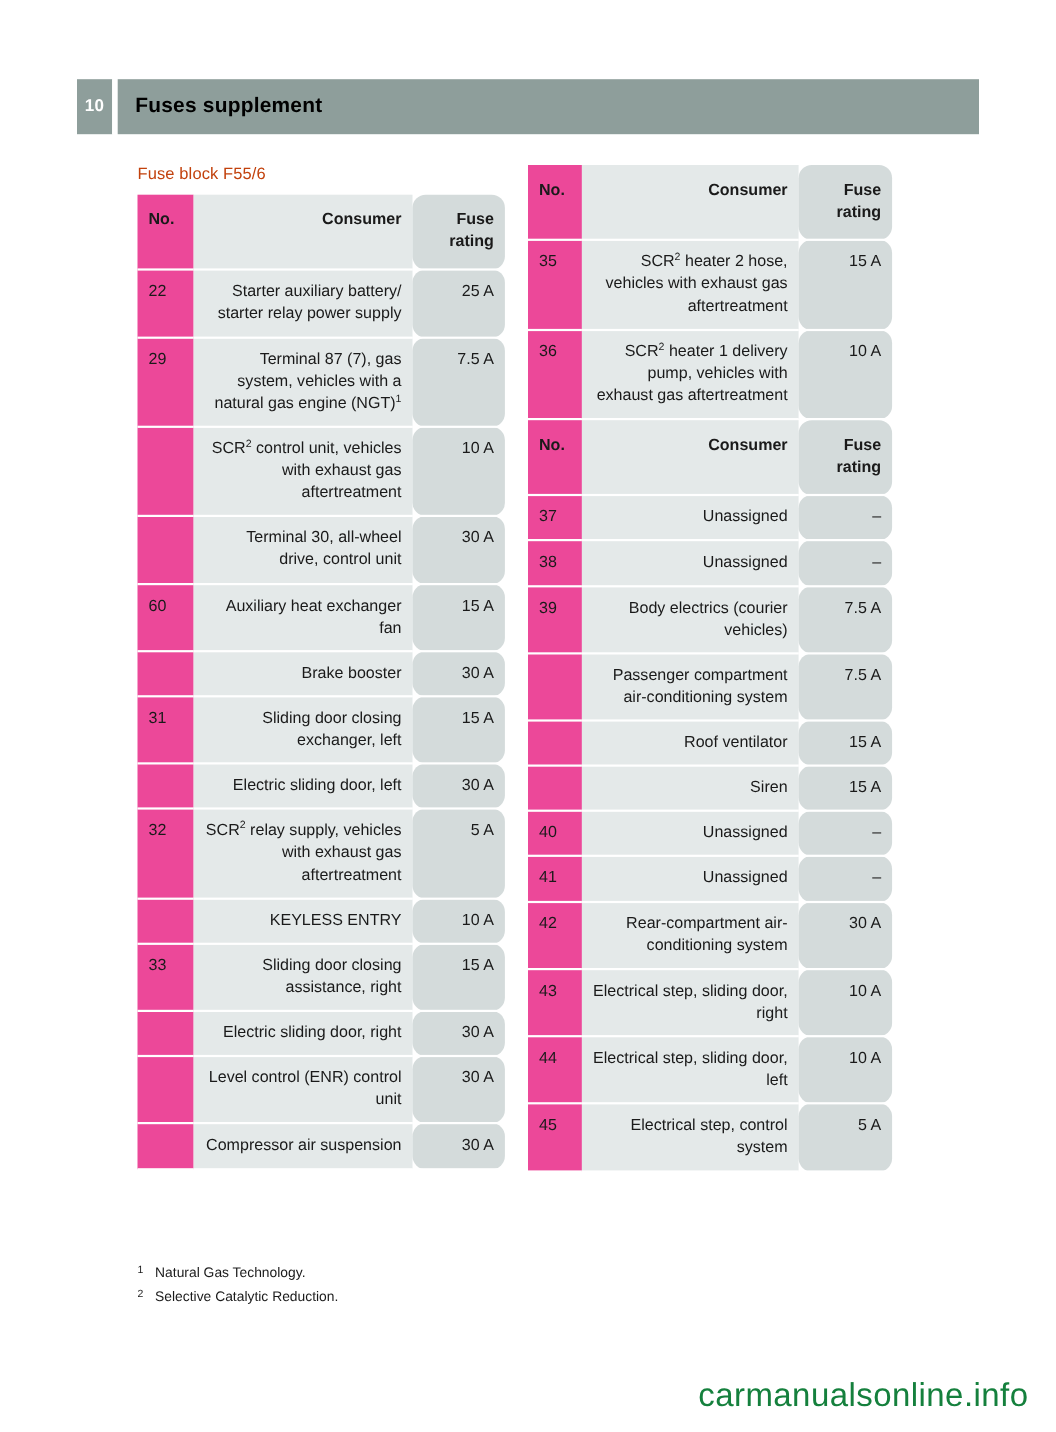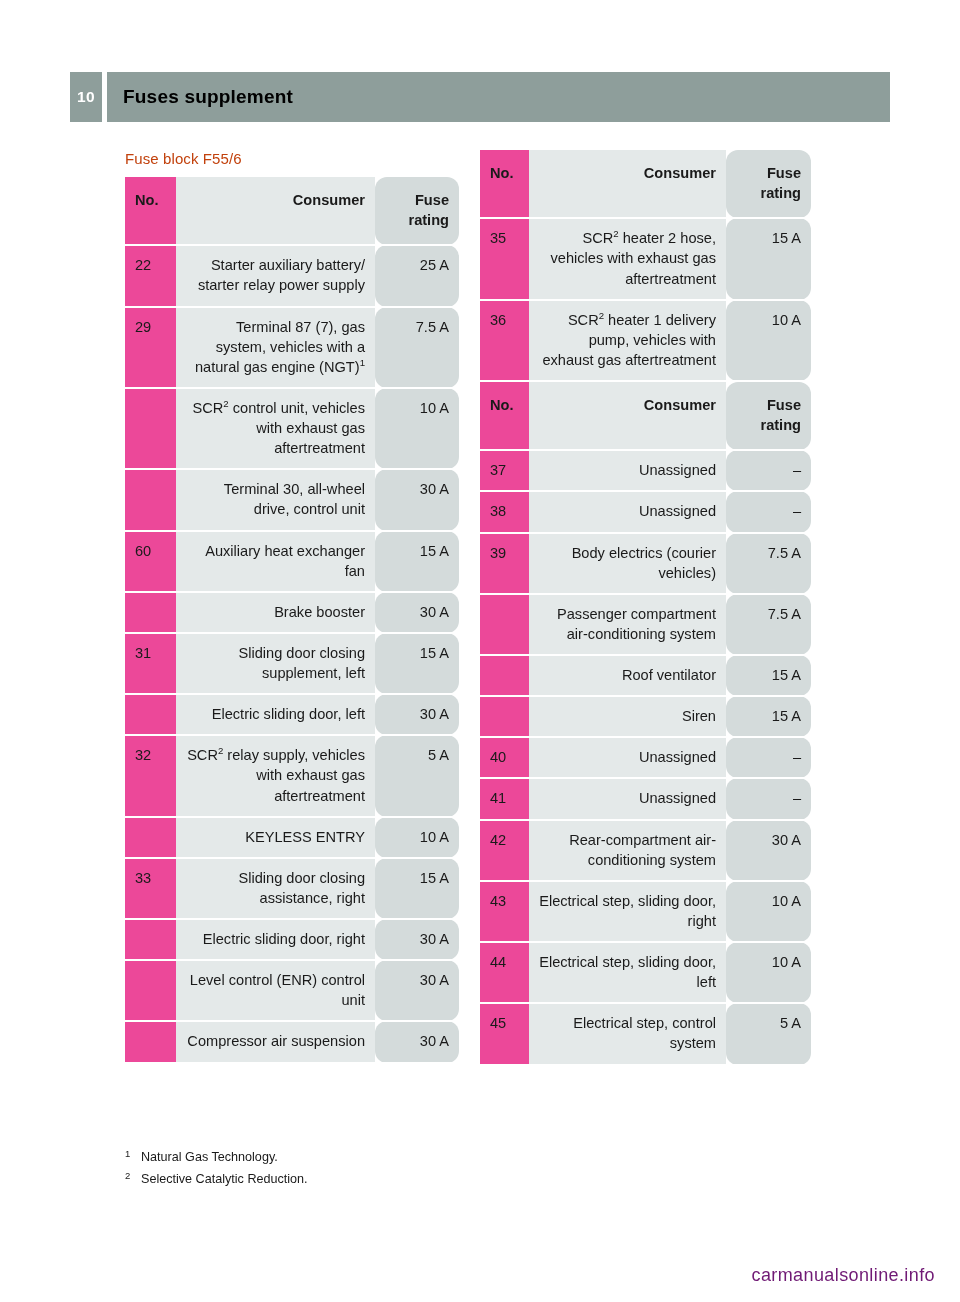--- a/index.html
+++ b/index.html
@@ -122,22 +122,22 @@
     vertical-align: super;
     position: relative;
     top: -4px;
   }
 
   
   .watermark {
     position: absolute;
     right: 25px;
     bottom: 16px;
-    font-size: 18px;
-    color: #701a75;
+    font-size: 30px;
+    color: #15803d;
     letter-spacing: 0.4px;
   }
 </style>
 </head>
 <body>
 
 <div class="page-header">
   <div class="page-number-box">10</div>
   <div class="header-gap"></div>
   <div class="header-title-box">
@@ -189,21 +189,21 @@
           <td class="c-cons">Auxiliary heat exchanger fan</td>
           <td class="c-rating">15 A</td>
         </tr>
         <tr>
           <td class="c-no"></td>
           <td class="c-cons">Brake booster</td>
           <td class="c-rating">30 A</td>
         </tr>
         <tr>
           <td class="c-no">31</td>
-          <td class="c-cons">Sliding door closing supplement, left</td>
+          <td class="c-cons">Sliding door closing exchanger, left</td>
           <td class="c-rating">15 A</td>
         </tr>
         <tr>
           <td class="c-no"></td>
           <td class="c-cons">Electric sliding door, left</td>
           <td class="c-rating">30 A</td>
         </tr>
         <tr>
           <td class="c-no">32</td>
           <td class="c-cons">SCR<sup>2</sup> relay supply, vehicles with exhaust gas aftertreatment</td>

